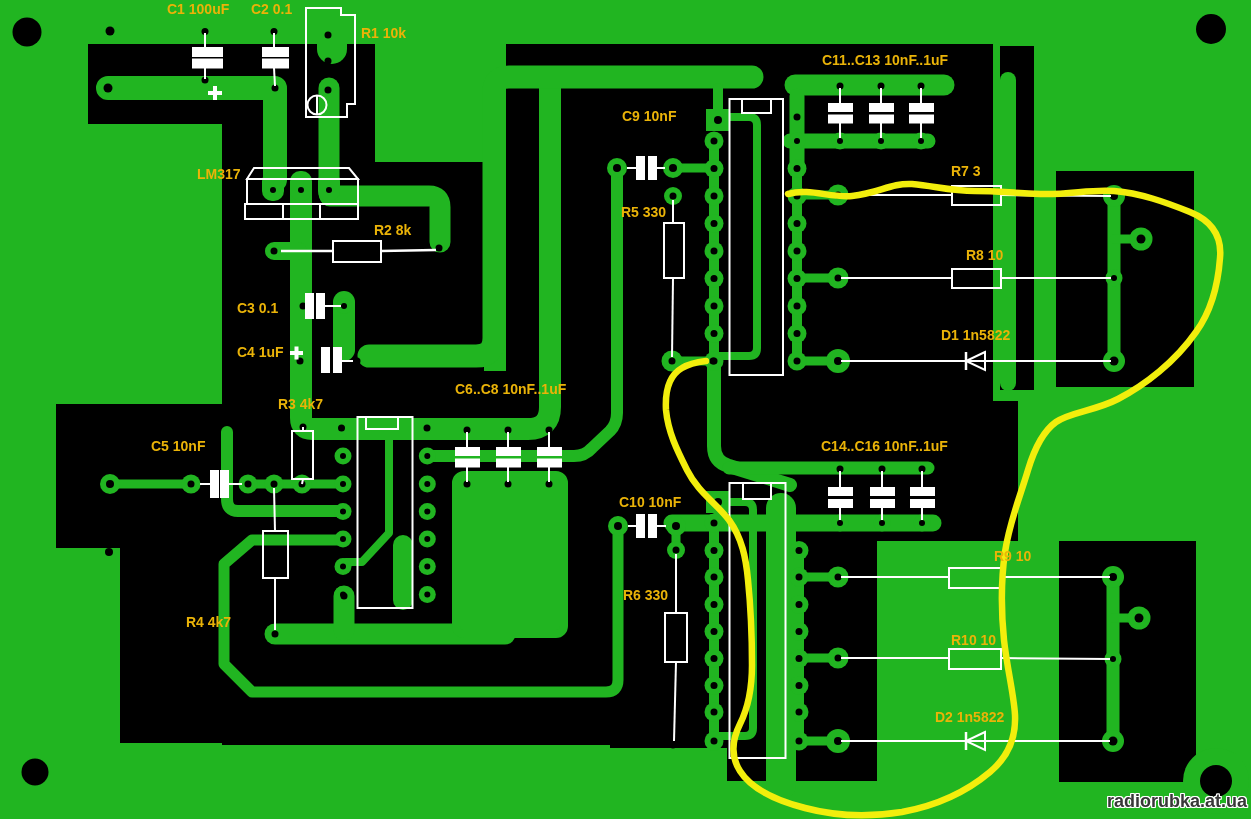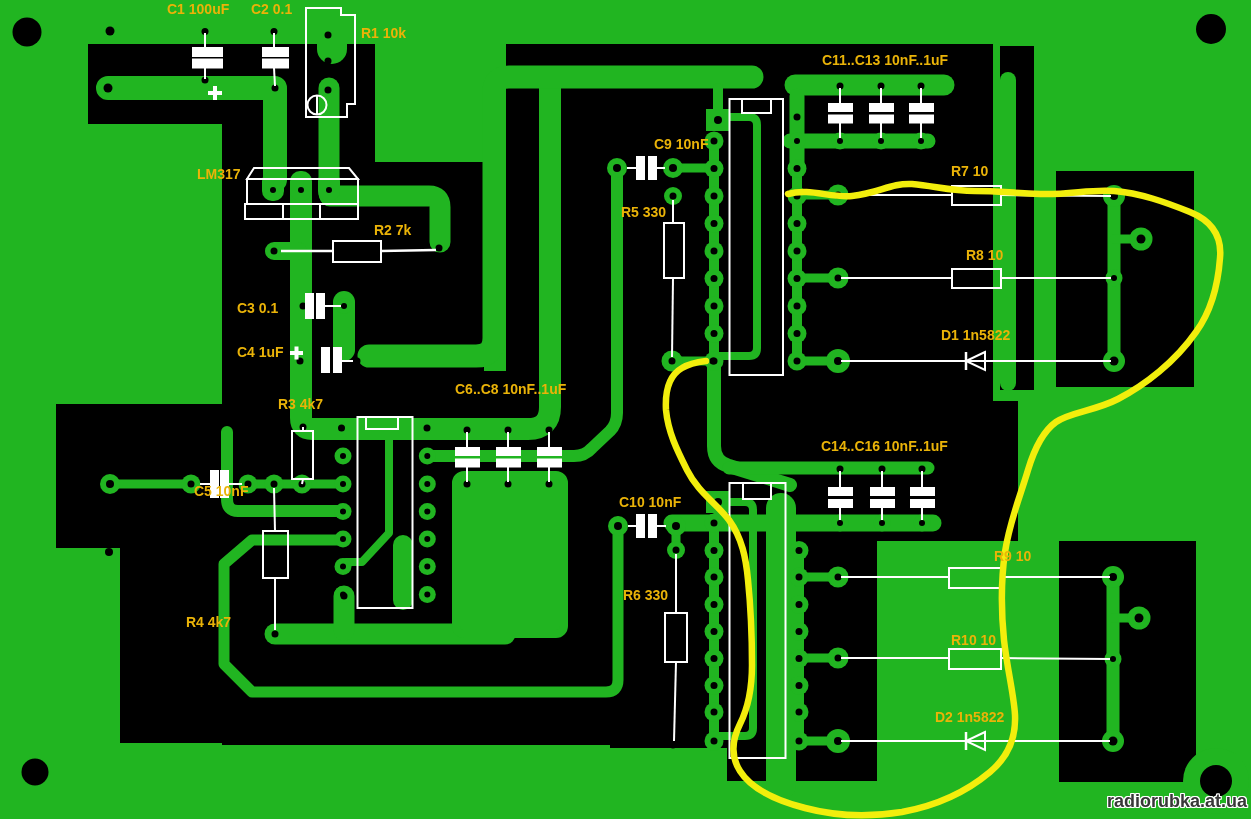--- a/index.html
+++ b/index.html
@@ -506,31 +506,31 @@
     <circle cx="1216" cy="781" r="16" fill="#000"></circle>
   </g>
 
   <path d="M788,194 C810,188 830,198 852,196 C880,193 890,183 912,184 C935,186 950,191 975,191 C1000,191 1010,193 1040,194 C1070,195 1090,189 1114,191 C1140,193 1165,202 1190,212 C1212,221 1222,237 1220,258 C1218,285 1212,310 1196,332 C1175,362 1145,385 1118,399 C1095,411 1070,412 1056,422 C1042,432 1034,450 1028,470 C1020,497 1010,520 1005,552 C1001,580 1001,610 1004,640 C1007,668 1014,695 1015,715 C1016,737 1008,757 990,772 C965,793 935,806 902,812 C870,817 835,816 805,808 C778,801 752,790 740,771 C731,757 731,742 740,724 C748,708 752,690 752,665 C752,640 751,610 748,580 C746,558 742,538 729,520 C716,503 698,492 687,470 C677,450 668,432 666,410 C665,392 668,376 682,368 C690,363 698,362 706,361" fill="none" stroke="#f2ee0c" stroke-width="6.5" stroke-linecap="round"></path>
 </svg>
 
 <div class="lbl" style="left:167px;top:2px;">C1 100uF</div>
 <div class="lbl" style="left:251px;top:2px;">C2 0.1</div>
 <div class="lbl" style="left:361px;top:2px;margin-top:24px;">R1 10k</div>
 <div class="lbl" style="left:197px;top:167px;">LM317</div>
-<div class="lbl" style="left:374px;top:223px;">R2 7k</div>
+<div class="lbl" style="left:374px;top:223px;">R2 8k</div>
 <div class="lbl" style="left:237px;top:301px;">C3 0.1</div>
 <div class="lbl" style="left:237px;top:345px;">C4 1uF</div>
 <div class="lbl" style="left:278px;top:397px;">R3 4k7</div>
-<div class="lbl" style="left:151px;top:484px;margin-left:43px;">C5 10nF</div>
+<div class="lbl" style="left:151px;top:439px;">C5 10nF</div>
 <div class="lbl" style="left:186px;top:590px;margin-top:25px;">R4 4k7</div>
 <div class="lbl" style="left:455px;top:382px;">C6..C8 10nF..1uF</div>
-<div class="lbl" style="left:654px;top:109px;margin-top:28px;">C9 10nF</div>
+<div class="lbl" style="left:622px;top:109px;">C9 10nF</div>
 <div class="lbl" style="left:621px;top:205px;">R5 330</div>
 <div class="lbl" style="left:822px;top:53px;">C11..C13 10nF..1uF</div>
-<div class="lbl" style="left:951px;top:164px;">R7 10</div>
+<div class="lbl" style="left:951px;top:164px;">R7 3</div>
 <div class="lbl" style="left:951px;top:248px;margin-left:15px;">R8 10</div>
 <div class="lbl" style="left:941px;top:328px;">D1 1n5822</div>
 <div class="lbl" style="left:619px;top:495px;">C10 10nF</div>
 <div class="lbl" style="left:623px;top:588px;">R6 330</div>
 <div class="lbl" style="left:821px;top:439px;">C14..C16 10nF..1uF</div>
 <div class="lbl" style="left:951px;top:549px;padding-left:43px;">R9 10</div>
 <div class="lbl" style="left:951px;top:633px;">R10 10</div>
 <div class="lbl" style="left:935px;top:710px;">D2 1n5822</div>
 
 <div id="watermark">radiorubka.at.ua</div>

